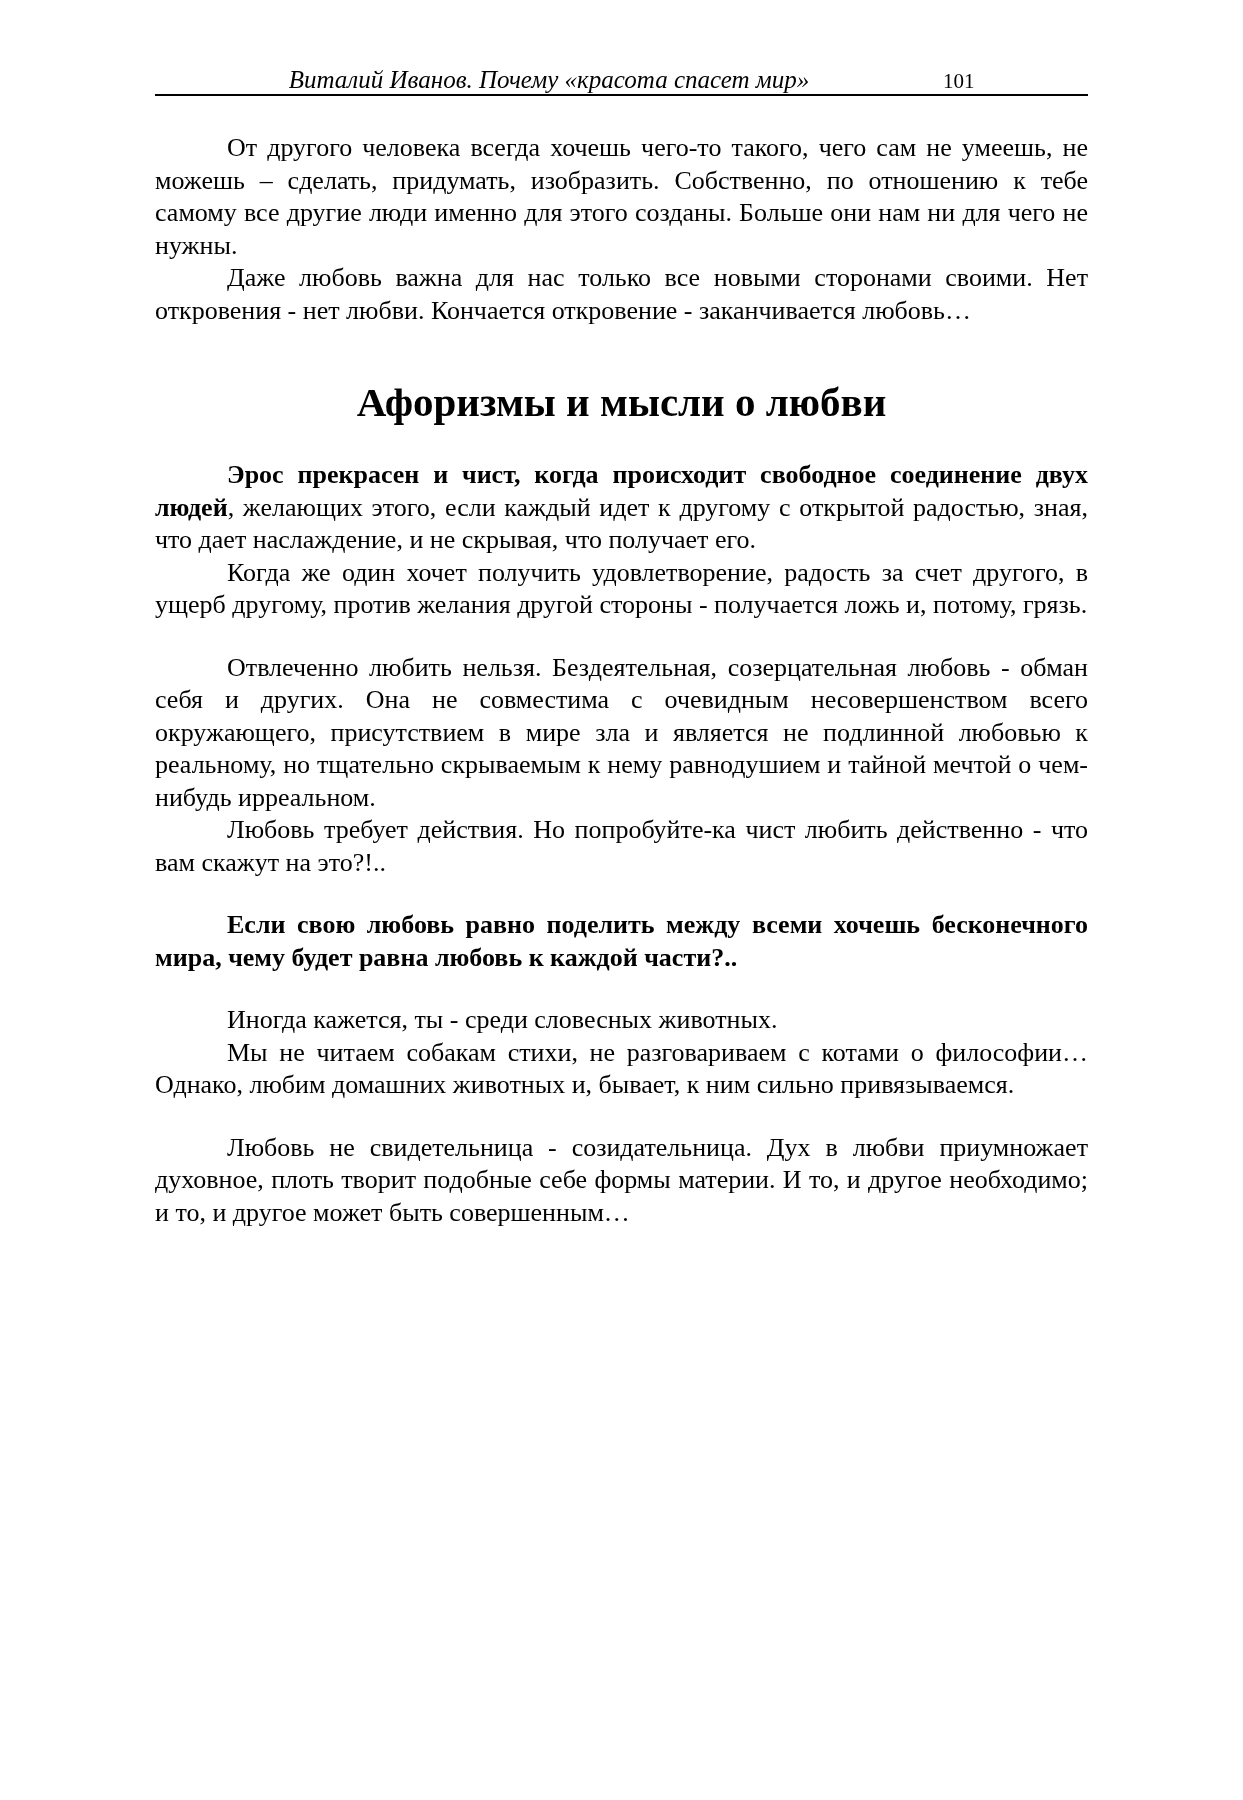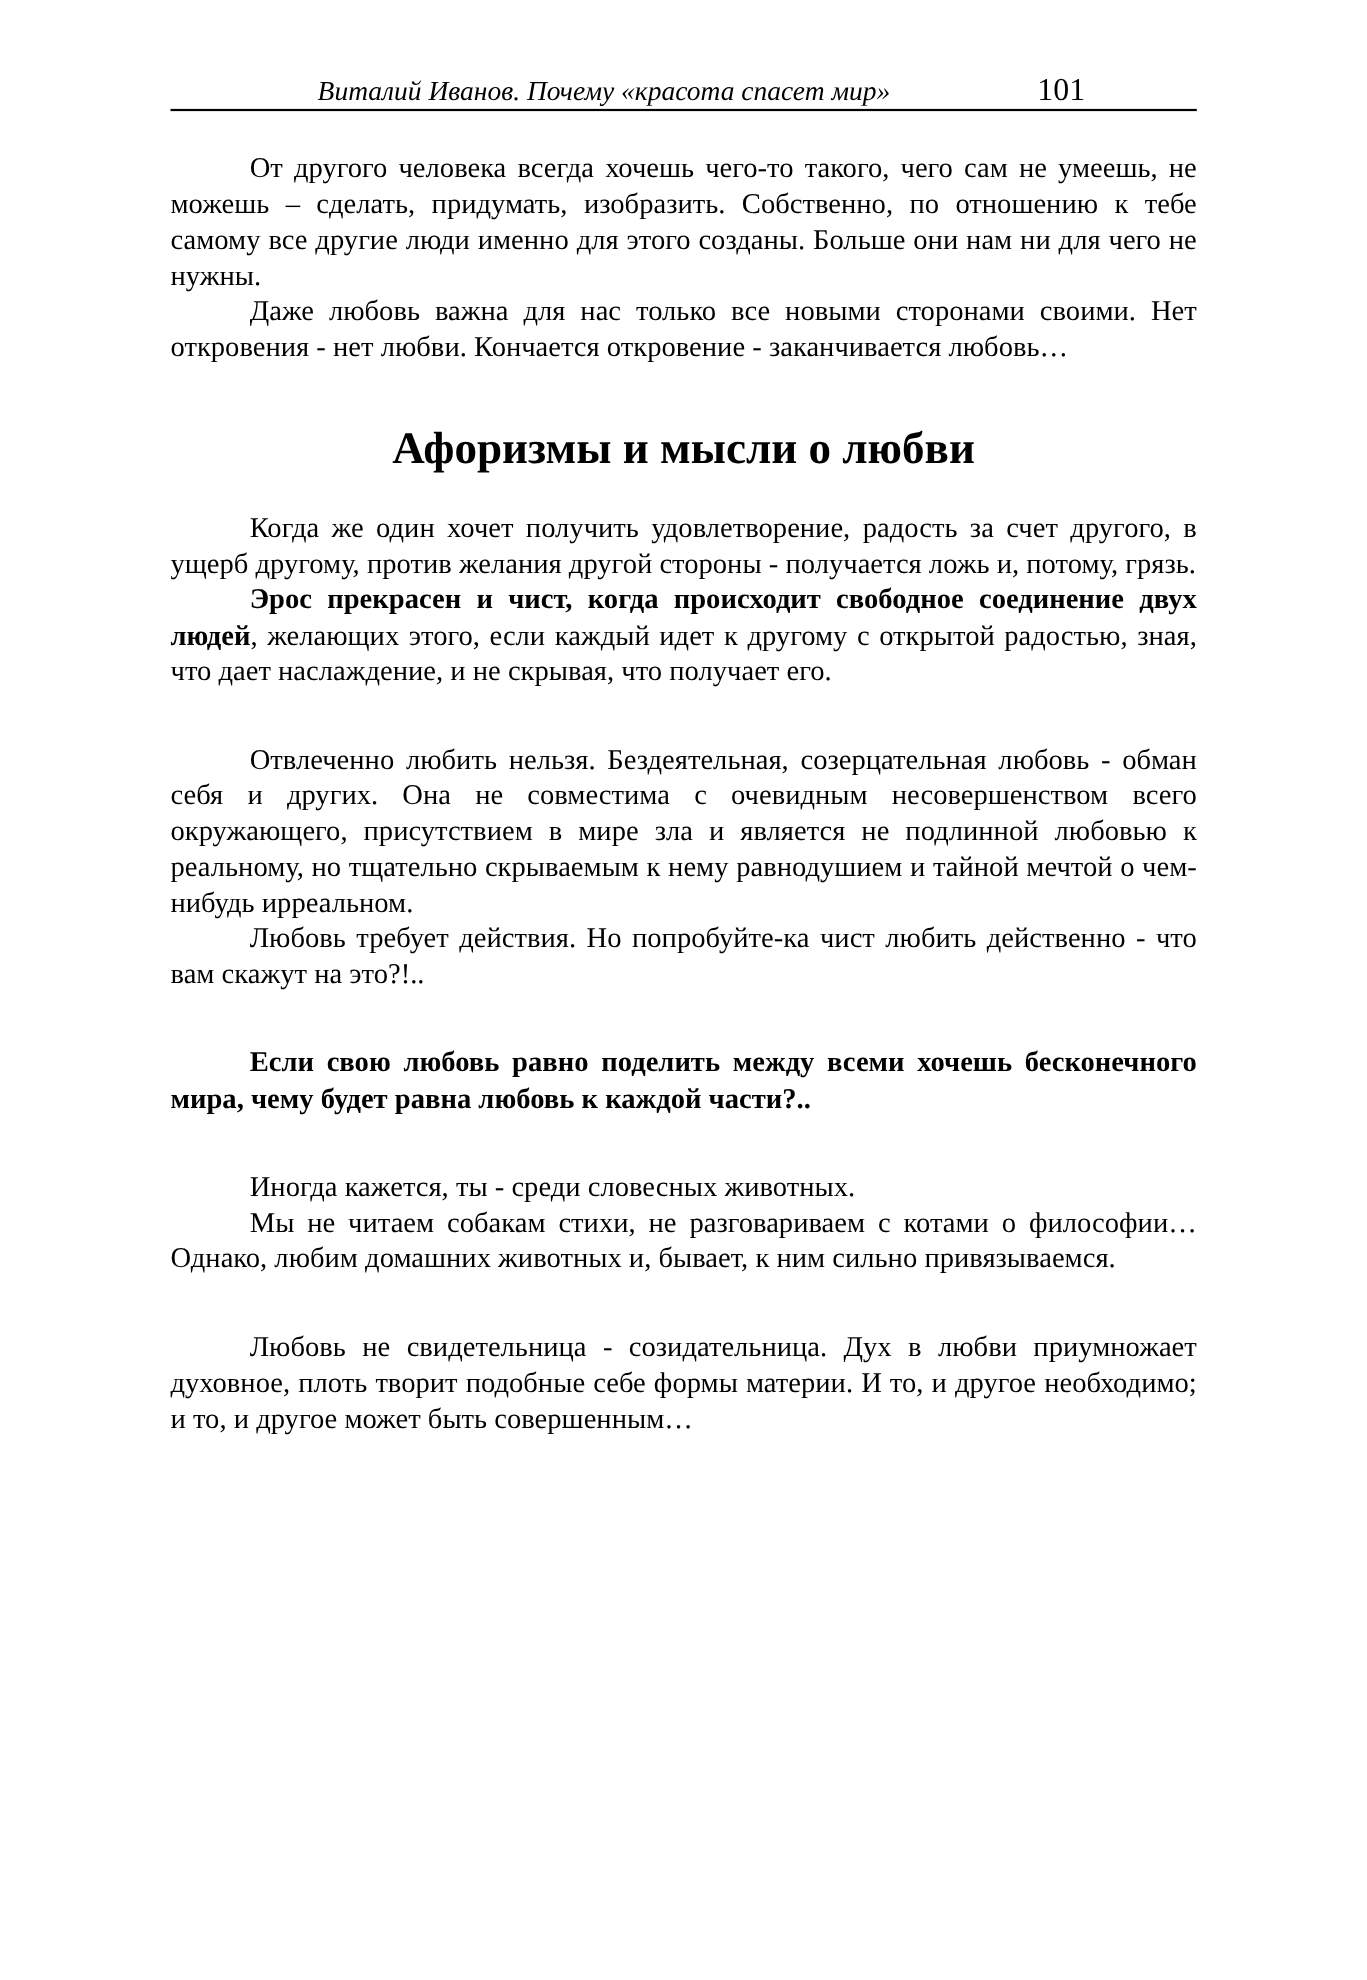--- a/index.html
+++ b/index.html
@@ -25,35 +25,35 @@
   }
   .running-title {
     flex: 1;
     text-align: center;
     font-style: italic;
     font-size: 25px;
     white-space: nowrap;
   }
   .page-number {
     width: 145px;
-    font-size: 29px;
+    font-size: 21px;
     text-align: left;
     font-style: normal;
   }
   .page-body {
     margin-top: 36px;
     font-size: 26px;
     line-height: 32.5px;
     text-align: justify;
   }
   .para {
     text-indent: 72px;
   }
   .para.space-before {
-    margin-top: 48px;
+    margin-top: 30px;
   }
   .bold {
     font-weight: bold;
   }
   .section-heading {
     font-size: 41px;
     line-height: 38px;
     font-weight: bold;
     text-align: center;
     margin: 56px 0 38px 0;
@@ -66,22 +66,22 @@
   <div class="page-header">
     <div class="running-title">Виталий Иванов. Почему «красота спасет мир»</div>
     <div class="page-number">101</div>
   </div>
 
   <div class="page-body">
 
   <p class="para"><span class="">От другого человека всегда хочешь чего-то такого, чего сам не умеешь, не можешь – сделать, придумать, изобразить. Собственно, по отношению к тебе самому все другие люди именно для этого созданы. Больше они нам ни для чего не нужны.</span></p>
       <p class="para"><span class="">Даже любовь важна для нас только все новыми сторонами своими. Нет откровения - нет любви. Кончается откровение - заканчивается любовь…</span></p>
       <h2 class="section-heading">Афоризмы и мысли о любви</h2>
+      <p class="para"><span class="bold">Эрос прекрасен и чист, когда происходит свободное соединение двух людей</span><span class="">, желающих этого, если каждый идет к другому с открытой радостью, зная, что дает наслаждение, и не скрывая, что получает его.</span></p>
       <p class="para"><span class="">Когда же один хочет получить удовлетворение, радость за счет другого, в ущерб другому, против желания другой стороны - получается ложь и, потому, грязь.</span></p>
-      <p class="para"><span class="bold">Эрос прекрасен и чист, когда происходит свободное соединение двух людей</span><span class="">, желающих этого, если каждый идет к другому с открытой радостью, зная, что дает наслаждение, и не скрывая, что получает его.</span></p>
       <p class="para space-before"><span class="">Отвлеченно любить нельзя. Бездеятельная, созерцательная любовь - обман себя и других. Она не совместима с очевидным несовершенством всего окружающего, присутствием в мире зла и является не подлинной любовью к реальному, но тщательно скрываемым к нему равнодушием и тайной мечтой о чем-нибудь ирреальном.</span></p>
       <p class="para"><span class="">Любовь требует действия. Но попробуйте-ка чист любить действенно - что вам скажут на это?!..</span></p>
       <p class="para space-before"><span class="bold">Если свою любовь равно поделить между всеми хочешь бесконечного мира, чему будет равна любовь к каждой части?..</span></p>
       <p class="para space-before"><span class="">Иногда кажется, ты - среди словесных животных.</span></p>
       <p class="para"><span class="">Мы не читаем собакам стихи, не разговариваем с котами о философии… Однако, любим домашних животных и, бывает, к ним сильно привязываемся.</span></p>
       <p class="para space-before"><span class="">Любовь не свидетельница - созидательница. Дух в любви приумножает духовное, плоть творит подобные себе формы материи. И то, и другое необходимо; и то, и другое может быть совершенным…</span></p>
     </div>
 </div>
 
 </body></html>

